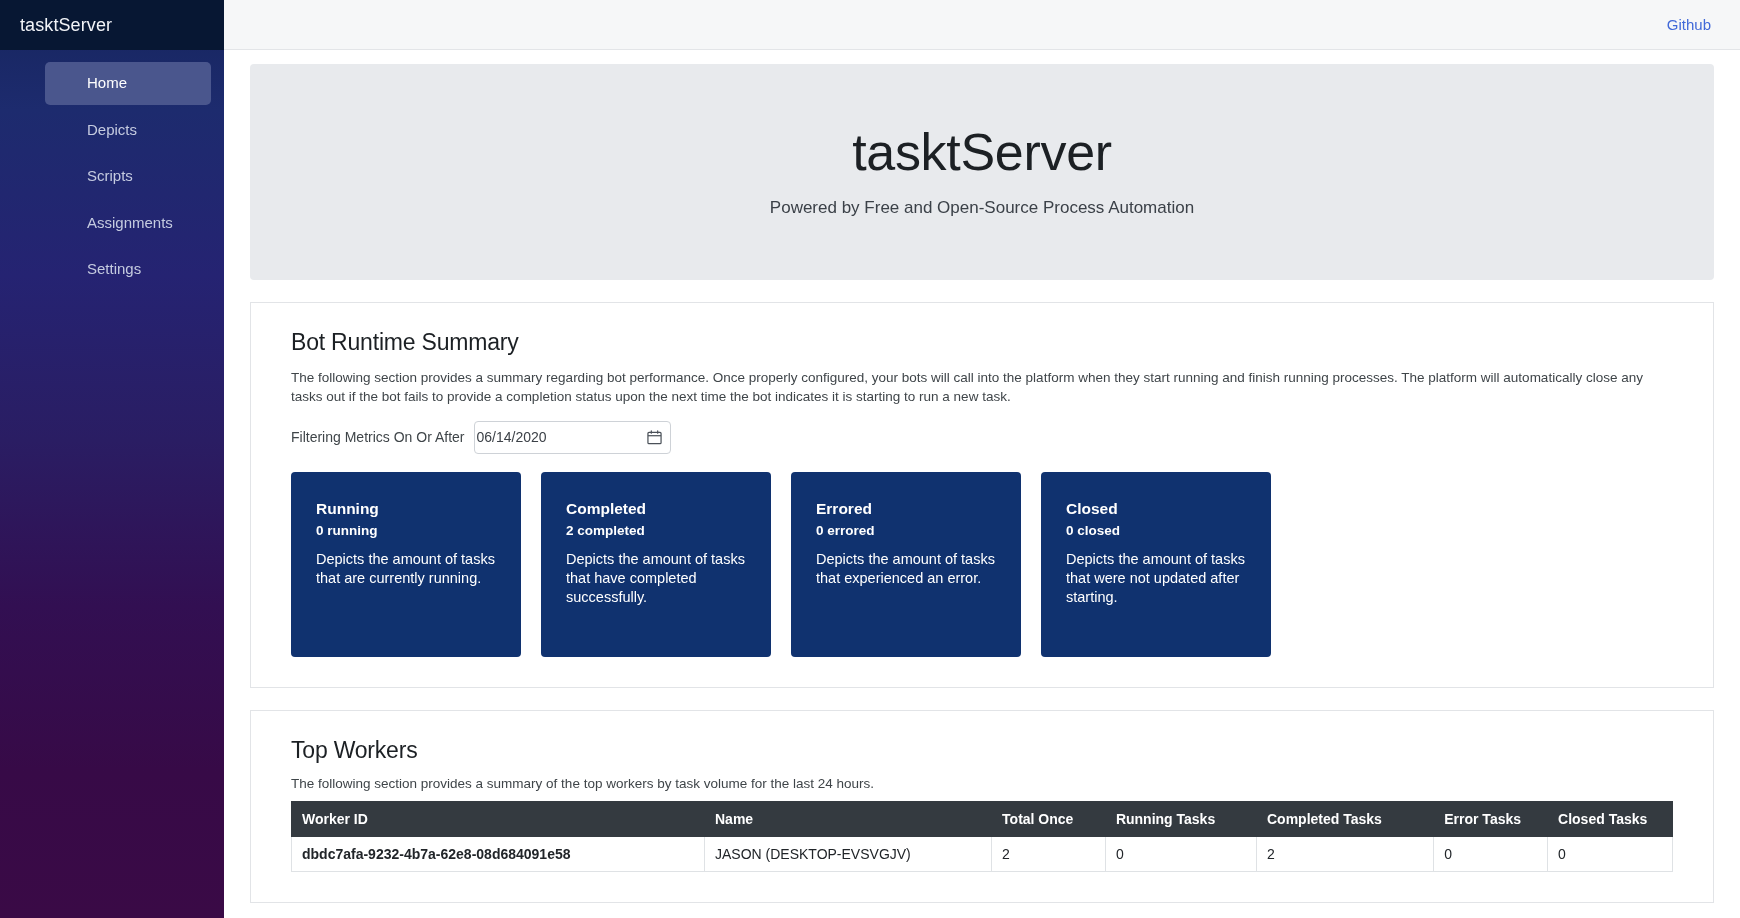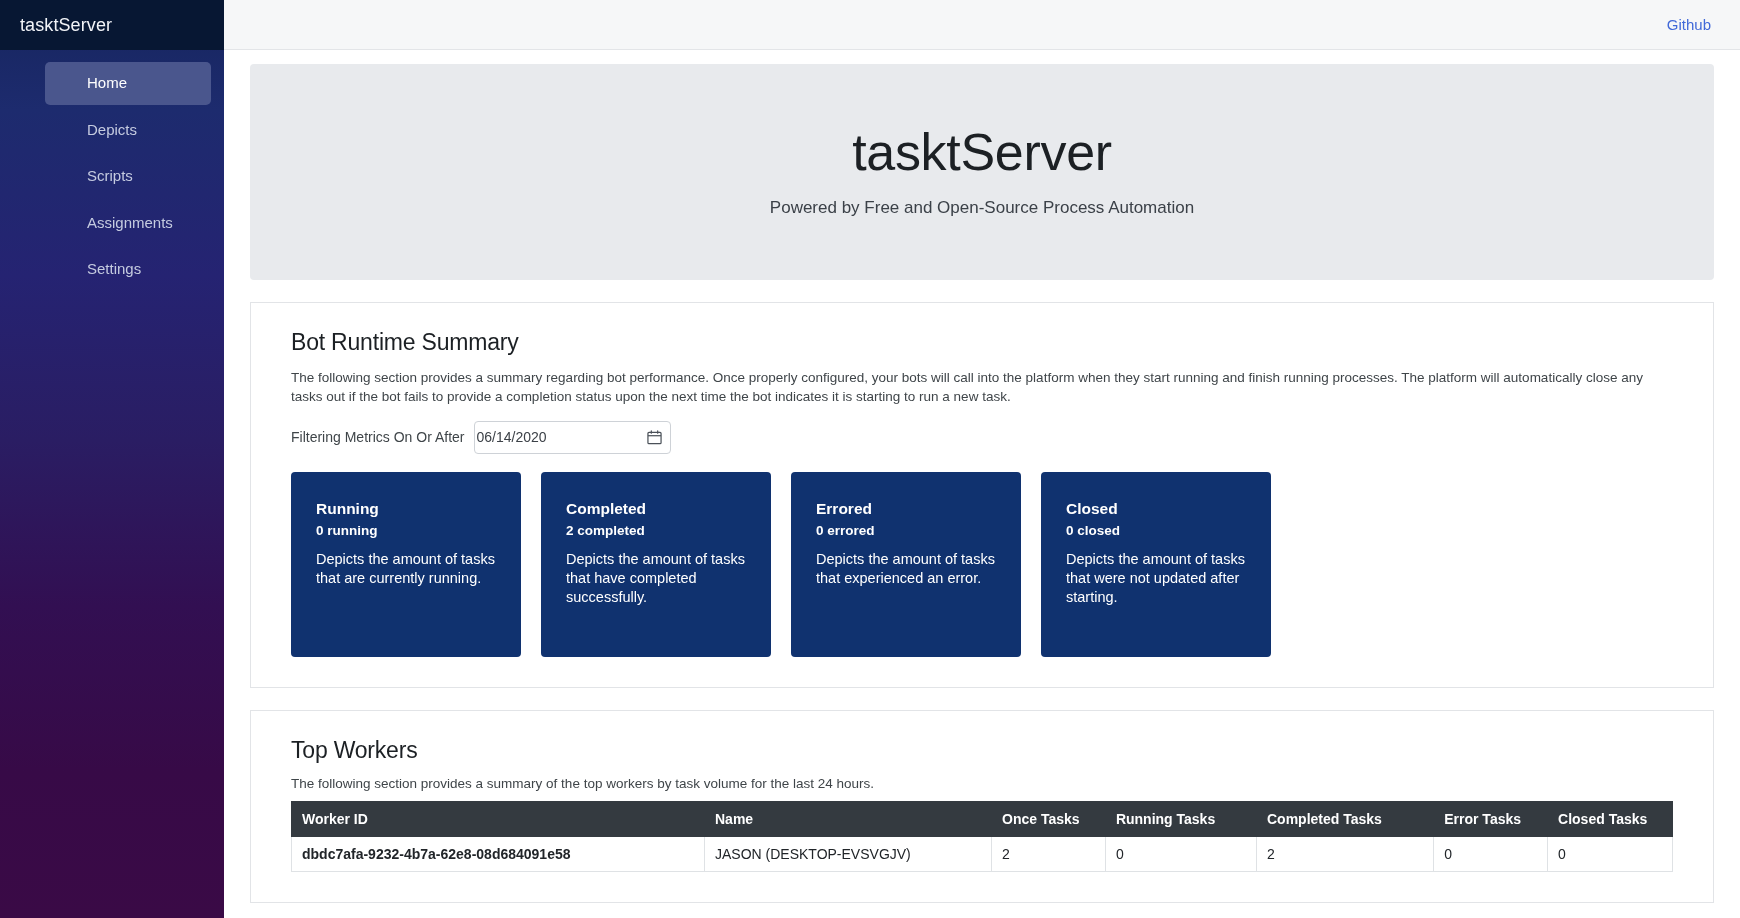--- a/index.html
+++ b/index.html
@@ -367,21 +367,21 @@
 
       <section class="panel">
         <h2 class="panel-title">Top Workers</h2>
         <p class="tw-desc">The following section provides a summary of the top workers by task volume for the last 24 hours.</p>
 
         <table class="workers">
           <thead>
             <tr>
               <th class="col-id">Worker ID</th>
               <th class="col-name">Name</th>
-              <th class="col-total">Once Tasks</th>
+              <th class="col-total">Total Once</th>
               <th class="col-run">Running Tasks</th>
               <th class="col-comp">Completed Tasks</th>
               <th class="col-err">Error Tasks</th>
               <th class="col-close">Closed Tasks</th>
             </tr>
           </thead>
           <tbody>
             <tr>
               <td class="idcell">dbdc7afa-9232-4b7a-62e8-08d684091e58</td>
               <td>JASON (DESKTOP-EVSVGJV)</td>

